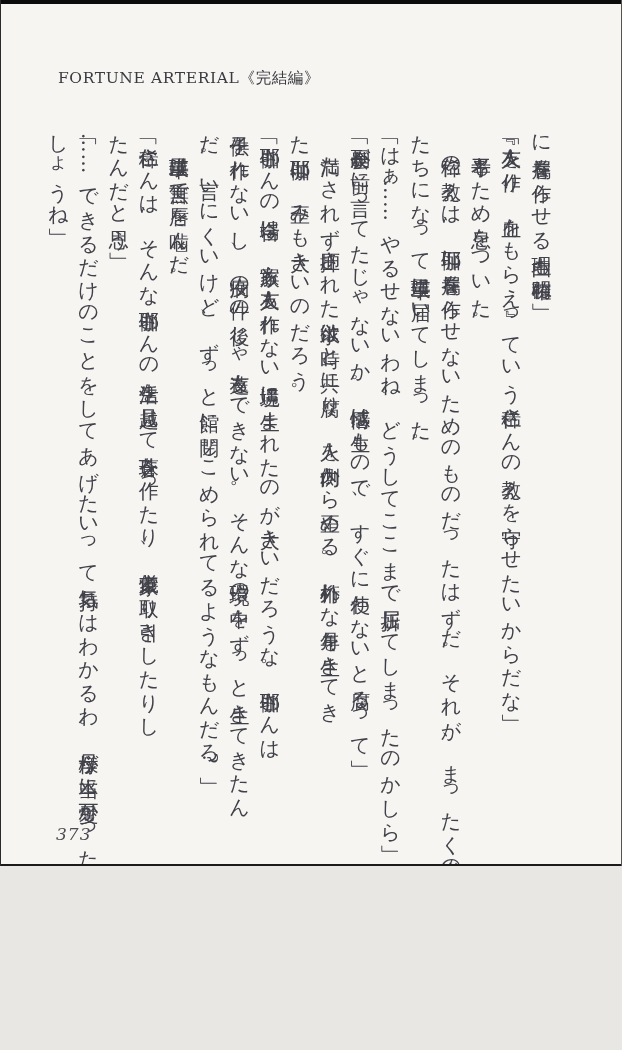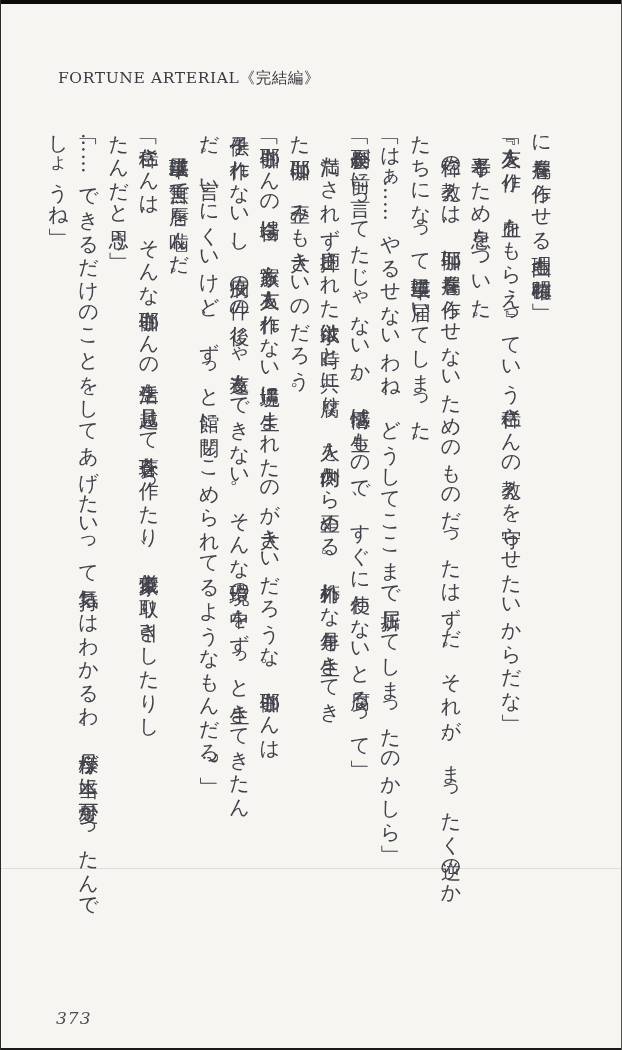--- a/index.html
+++ b/index.html
@@ -4,21 +4,21 @@
 <style>
   html, body {
     margin: 0;
     padding: 0;
     background: #e8e7e4;
     font-family: "DejaVu Serif", serif;
   }
   .page {
     position: relative;
     width: 622px;
-    height: 1050px;
+    height: 866px;
     margin: 0 auto;
     background: #f6f5f2;
     overflow: hidden;
     border-left: 1px solid #2a2a2a;
     border-right: 1px solid #55534e;
     box-sizing: border-box;
   }
   .topbar {
     position: absolute;
     top: 0; left: 0;

